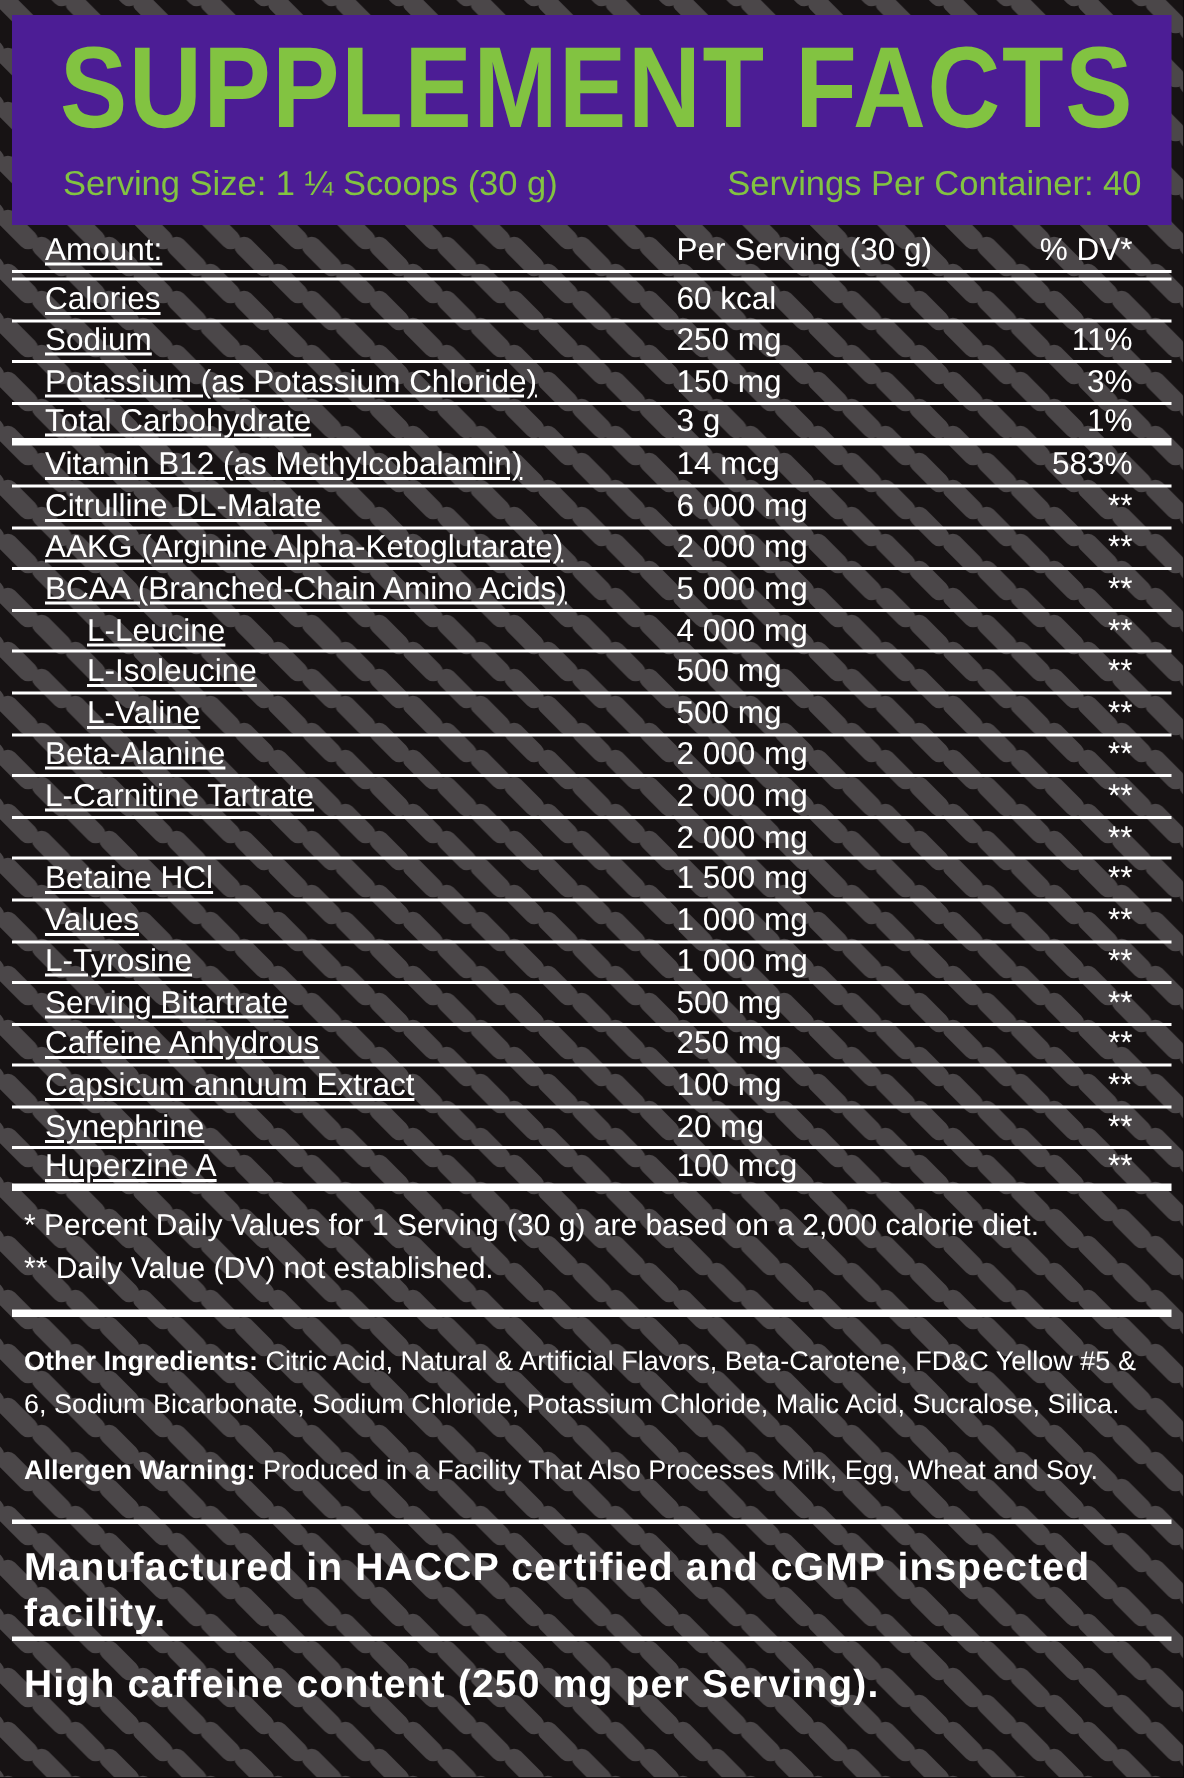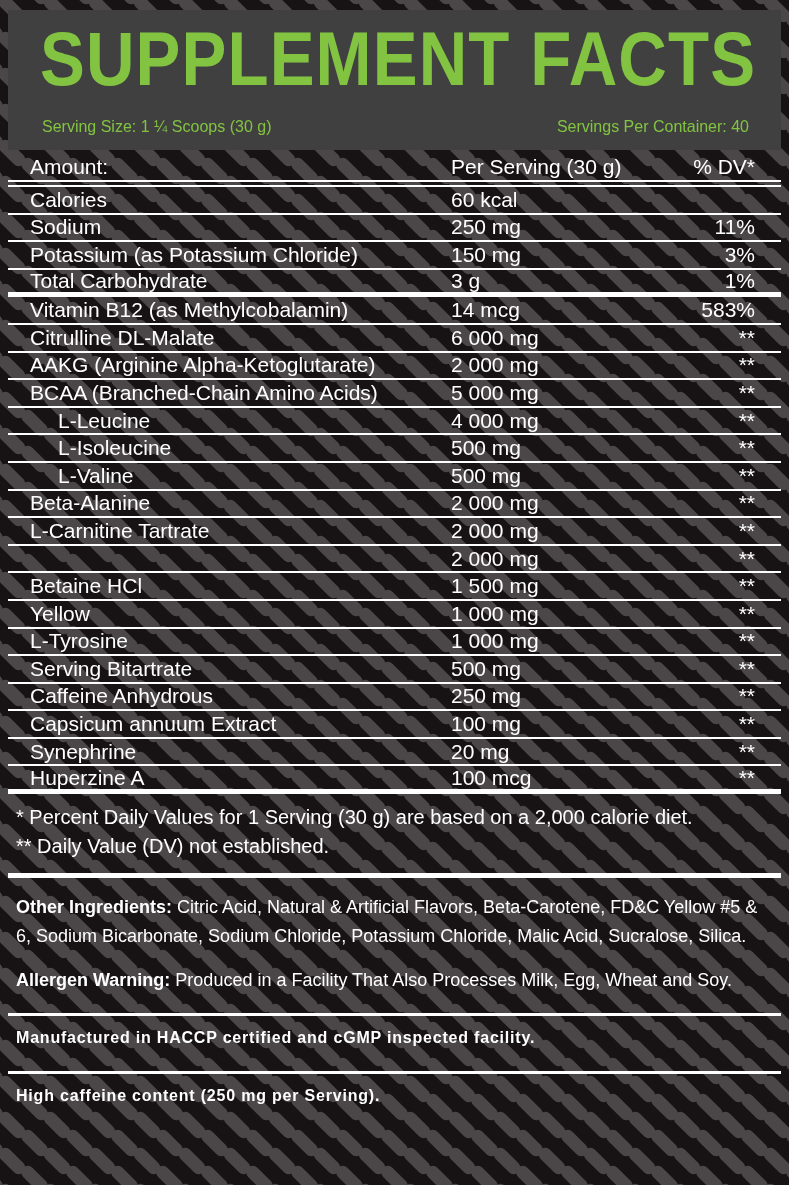--- a/index.html
+++ b/index.html
@@ -17,50 +17,51 @@
     background:var(--bg);
     font-family:"Liberation Sans", sans-serif;
     color:var(--txt);
   }
   .bg-svg{position:absolute;inset:0;z-index:0;display:block;}
   .content{position:relative;z-index:1;}
 
   
   .header-card{
     position:absolute;left:8px;top:10px;width:773px;height:140px;
-    background:#404040;
+    background:#4c1d95;
   }
   .title{
     color:var(--accent);
     font-weight:bold;
     font-size:60px;
     letter-spacing:1px;
     white-space:nowrap;
     margin:14px 0 0 32px;
     transform:scale(1.12,1.28);
     transform-origin:left center;
   }
   .serving-line{
     position:absolute;left:0;right:0;bottom:14px;
     display:flex;justify-content:space-between;
-    padding:0 32px 0 34px;
+    padding:0 20px 0 34px;
     color:var(--accent);
-    font-size:16px;
+    font-size:23px;
   }
 
   
   .table{
     position:absolute;left:8px;top:154px;width:773px;
   }
   .trow{
     position:relative;
     height:27.6px;
     border-bottom:2px solid #fff;
     display:flex;align-items:center;
     font-size:21px;
+    text-decoration:underline;
   }
   .trow.thick{border-bottom-width:5px;}
   .trow .name{padding-left:22px;white-space:nowrap;}
   .trow.indent .name{padding-left:50px;}
   .trow .amount{position:absolute;left:443px;white-space:nowrap;}
   .trow .dv{position:absolute;right:0;width:120px;text-align:right;padding-right:26px;white-space:nowrap;}
   .header-row{border-bottom:none;height:26px;}
   .double-rule{height:7px;border-top:2px solid #fff;border-bottom:2px solid #fff;}
 
   
@@ -69,23 +70,23 @@
 
   
   .para{padding:0 10px 0 8px;font-size:18px;}
   .other{margin-top:15px;line-height:28.5px;}
   .allergen{margin-top:10px;line-height:41px;}
   .b{font-weight:bold;}
 
   .hairline{height:3px;background:#fff;margin:0 0;}
   .hl1{margin-top:12px;}
   .statement{
-    padding:13px 0 24px 8px;
+    padding:13px 0 0 8px;
     font-weight:bold;
-    font-size:16px;
+    font-size:26px;
     letter-spacing:0.8px;
   }
 </style>
 </head>
 <body>
 
 <div class="page">
 
   <svg class="bg-svg" width="789" height="1185" xmlns="http://www.w3.org/2000/svg">
     <defs>
@@ -191,21 +192,21 @@
           <div class="trow">
       <span class="amount">2 000 mg</span>
       <span class="dv">**</span>
     </div>
           <div class="trow">
       <span class="name">Betaine HCl</span>
       <span class="amount">1 500 mg</span>
       <span class="dv">**</span>
     </div>
           <div class="trow">
-      <span class="name">Yellow</span>
+      <span class="name">Values</span>
       <span class="amount">1 000 mg</span>
       <span class="dv">**</span>
     </div>
           <div class="trow">
       <span class="name">L-Tyrosine</span>
       <span class="amount">1 000 mg</span>
       <span class="dv">**</span>
     </div>
           <div class="trow">
       <span class="name">Serving Bitartrate</span>

